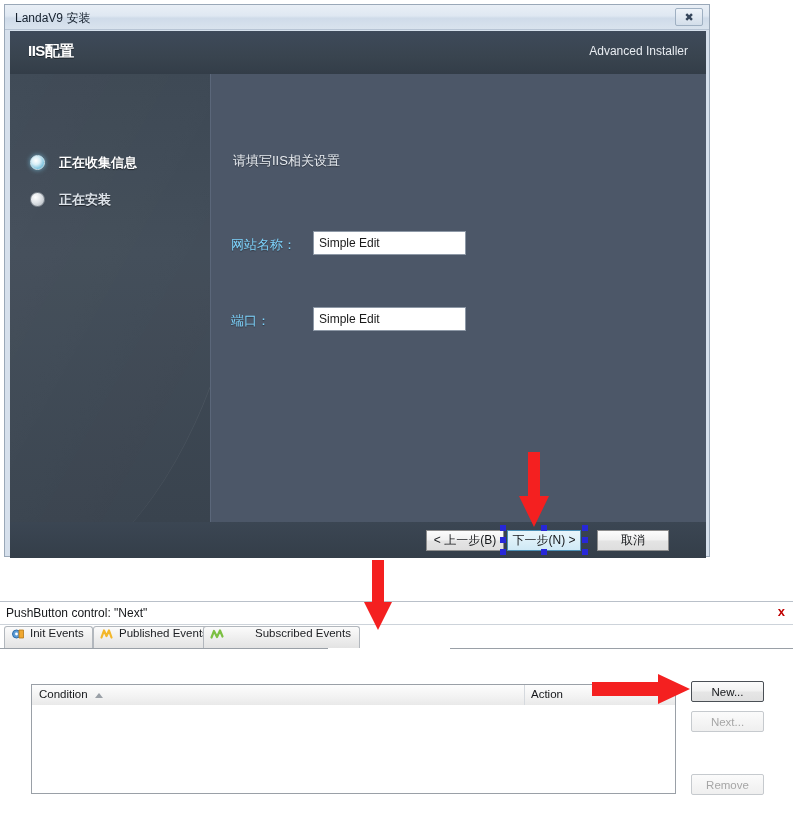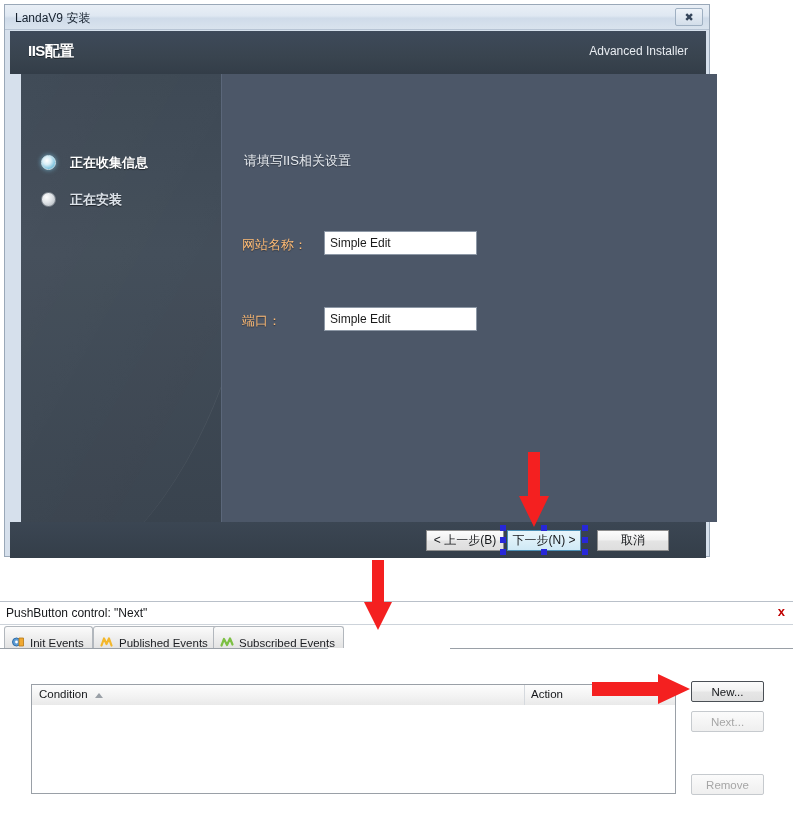--- a/index.html
+++ b/index.html
@@ -94,21 +94,20 @@
 
   
   #installer-body {
     position: absolute;
     left: 5px;
     top: 69px;
     width: 696px;
     height: 448px;
     box-sizing: border-box;
     background: #46515f;
-    margin-left: 11px;
   }
   #installer-sidebar {
     position: absolute;
     left: 0;
     top: 0;
     width: 200px;
     height: 448px;
     background: linear-gradient(to bottom, #3a4551 0%, #414c58 40%, #39434e 100%);
     overflow: hidden;
   }
@@ -181,21 +180,21 @@
     color: #e7ebf0;
     white-space: nowrap;
     text-shadow: 0 1px 1px rgba(0,0,0,0.4);
   }
   .field-row { position: absolute; left: 20px; width: 460px; height: 26px; }
   .field-label {
     position: absolute;
     left: 0;
     top: 5px;
     font-size: 13px;
-    color: #fdba74;
+    color: #7dd3fc;
     white-space: nowrap;
     text-shadow: 0 1px 1px rgba(0,0,0,0.4);
   }
   .field-input {
     position: absolute;
     left: 82px;
     top: 0;
     width: 153px;
     height: 24px;
     background: #ffffff;
@@ -296,43 +295,43 @@
   .tab {
     position: absolute;
     top: 1px;
     height: 23px;
     background: linear-gradient(to bottom, #fbfbfb 0%, #ededed 55%, #e2e2e2 100%);
     border: 1px solid #b2b7bd;
     border-bottom: none;
     border-radius: 3px 3px 0 0;
     box-sizing: border-box;
     display: flex;
-    align-items: flex-end;
-    padding: 9px 8px 0 6px;
+    align-items: flex-start;
+    padding: 0 8px 0 6px;
     font-size: 11.5px;
     color: #1b1d21;
     white-space: nowrap;
   }
   .tab.active {
     background: #ffffff;
     height: 25px;
     top: 0;
     border-color: #9aa0a7;
     z-index: 5;
   }
   .tab .tab-icon {
     width: 14px;
     height: 14px;
     margin-right: 5px;
     flex: 0 0 auto;
     position: relative;
   }
   #tab-init { left: 4px; }
   #tab-published { left: 93px; }
-  #tab-subscribed { left: 213px; }
+  #tab-subscribed { left: 203px; gap: 26px; }
   #tab-conditions { left: 327px; }
   #tabs-underline {
     position: absolute;
     left: 0;
     top: 46px;
     width: 793px;
     height: 1px;
     background: #9aa0a7;
   }
   #tab-active-mask {

